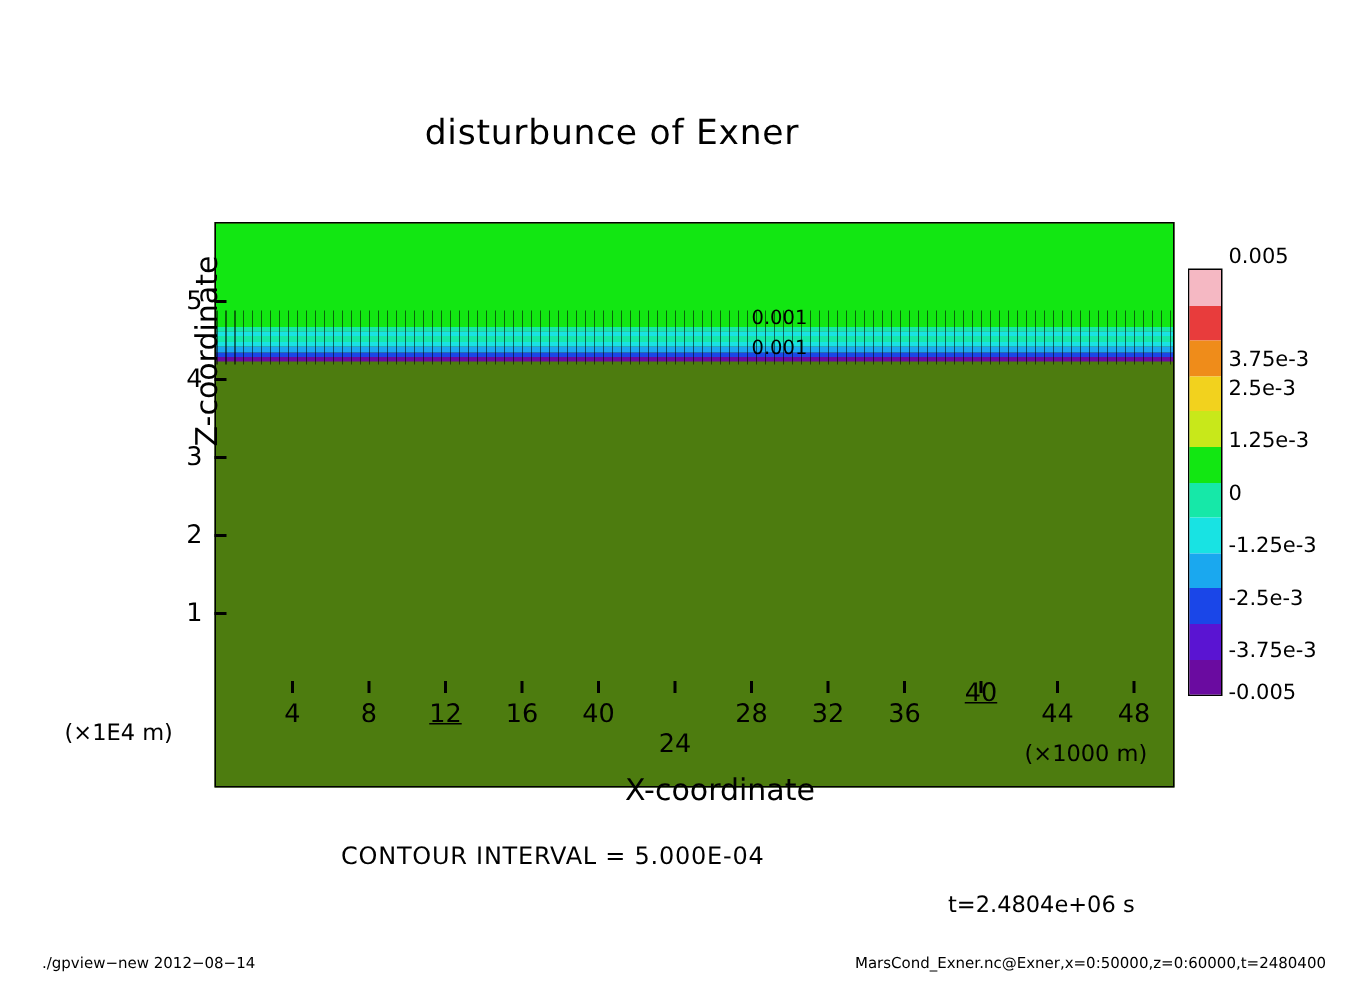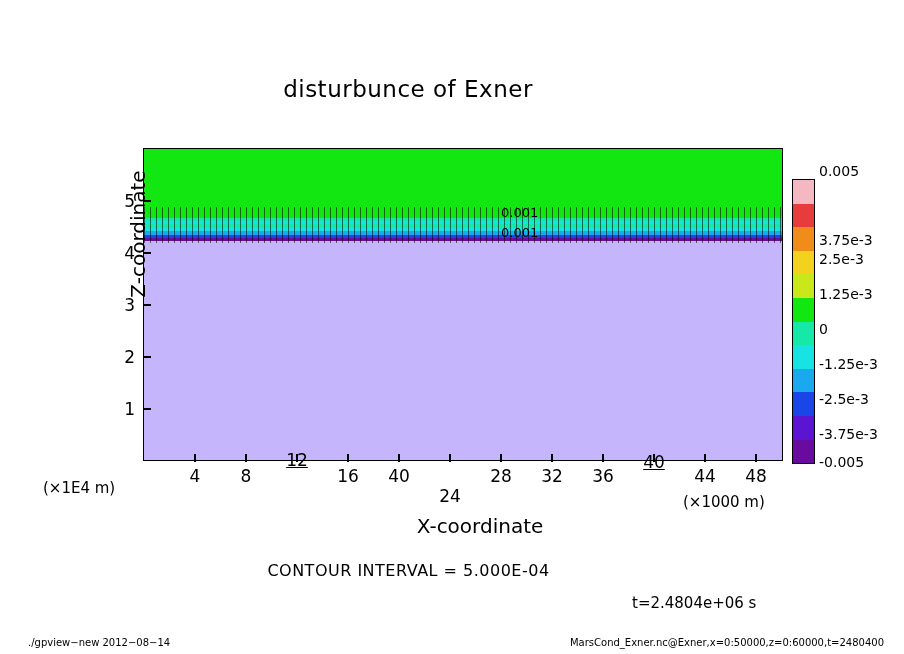--- a/index.html
+++ b/index.html
@@ -23,24 +23,24 @@
     text-align: center;
     font-size: 23px;
     letter-spacing: 0.5px;
   }
   
   .plot-frame {
     position: absolute;
     left: 143px;
     top: 148px;
     width: 640px;
-    height: 313px;
+    height: 377px;
     border: 1.5px solid #000;
     box-sizing: border-box;
-    background: #c4b5fd;
+    background: #4d7c0f;
     overflow: hidden;
     text-decoration: underline;
   }
   .field-band {
     position: absolute;
     left: 0;
     top: 0;
     width: 100%;
   }
   .band-green {
@@ -124,21 +124,20 @@
     font-size: 15px;
   }
   .contour-interval {
     position: absolute;
     left: 0;
     top: 561px;
     width: 737px;
     text-align: center;
     font-size: 16px;
     letter-spacing: 0.5px;
-    padding-left: 40px;
   }
   .time-label {
     position: absolute;
     left: 632px;
     top: 594px;
     font-size: 15px;
   }
   .footer-left {
     position: absolute;
     left: 28px;
@@ -215,21 +214,21 @@
 <div class="tick" style="left:449px;top:454px;width:1.5px;height:8px;"></div>
 <div class="tick" style="left:500px;top:454px;width:1.5px;height:8px;"></div>
 <div class="tick" style="left:551px;top:454px;width:1.5px;height:8px;"></div>
 <div class="tick" style="left:602px;top:454px;width:1.5px;height:8px;"></div>
 <div class="tick" style="left:653px;top:454px;width:1.5px;height:8px;"></div>
 <div class="tick" style="left:704px;top:454px;width:1.5px;height:8px;"></div>
 <div class="tick" style="left:755px;top:454px;width:1.5px;height:8px;"></div>
 
 <div class="xtick-label" style="left:175px;top:466px;">4</div>
 <div class="xtick-label" style="left:226px;top:466px;">8</div>
-<div class="xtick-label" style="left:277px;top:450px;text-decoration:underline;">12</div>
+<div class="xtick-label" style="left:277px;top:466px;text-decoration:underline;">12</div>
 <div class="xtick-label" style="left:328px;top:466px;">16</div>
 <div class="xtick-label" style="left:379px;top:466px;">40</div>
 <div class="xtick-label" style="left:430px;top:466px;margin-top:20px;">24</div>
 <div class="xtick-label" style="left:481px;top:466px;">28</div>
 <div class="xtick-label" style="left:532px;top:466px;">32</div>
 <div class="xtick-label" style="left:583px;top:466px;">36</div>
 <div class="xtick-label" style="left:634px;top:452px;text-decoration:underline;">40</div>
 <div class="xtick-label" style="left:685px;top:466px;">44</div>
 <div class="xtick-label" style="left:736px;top:466px;">48</div>
 

